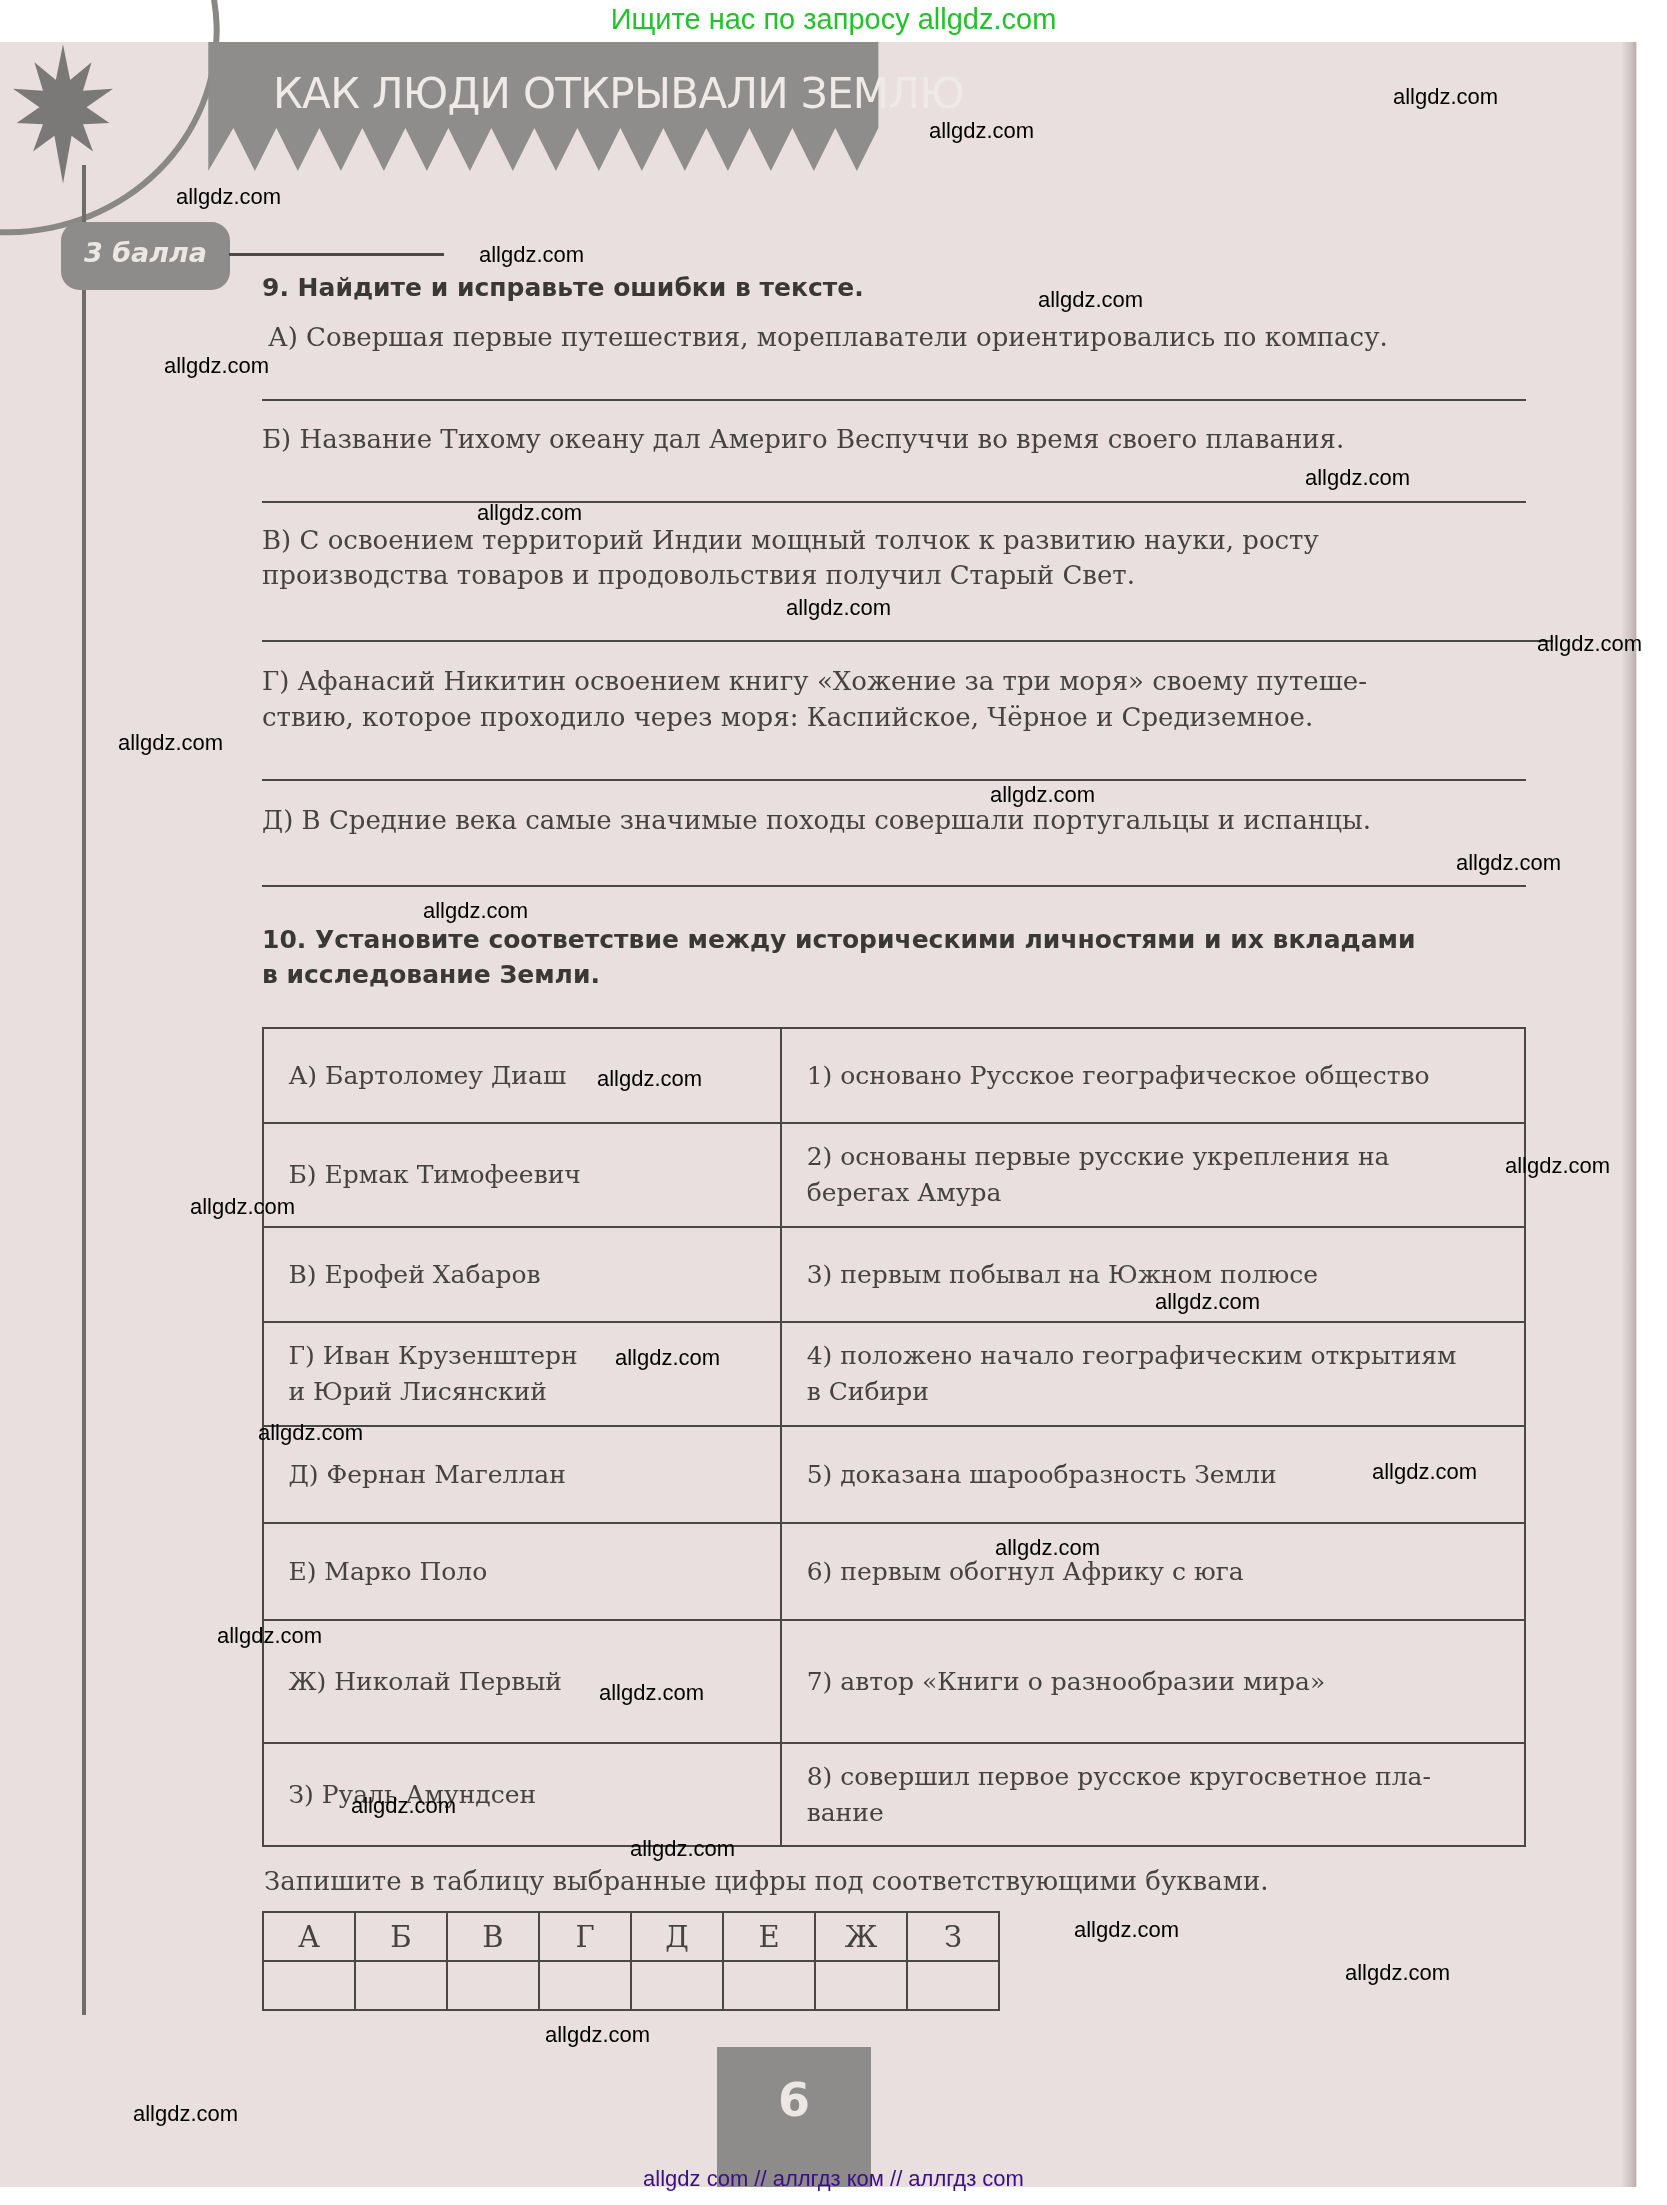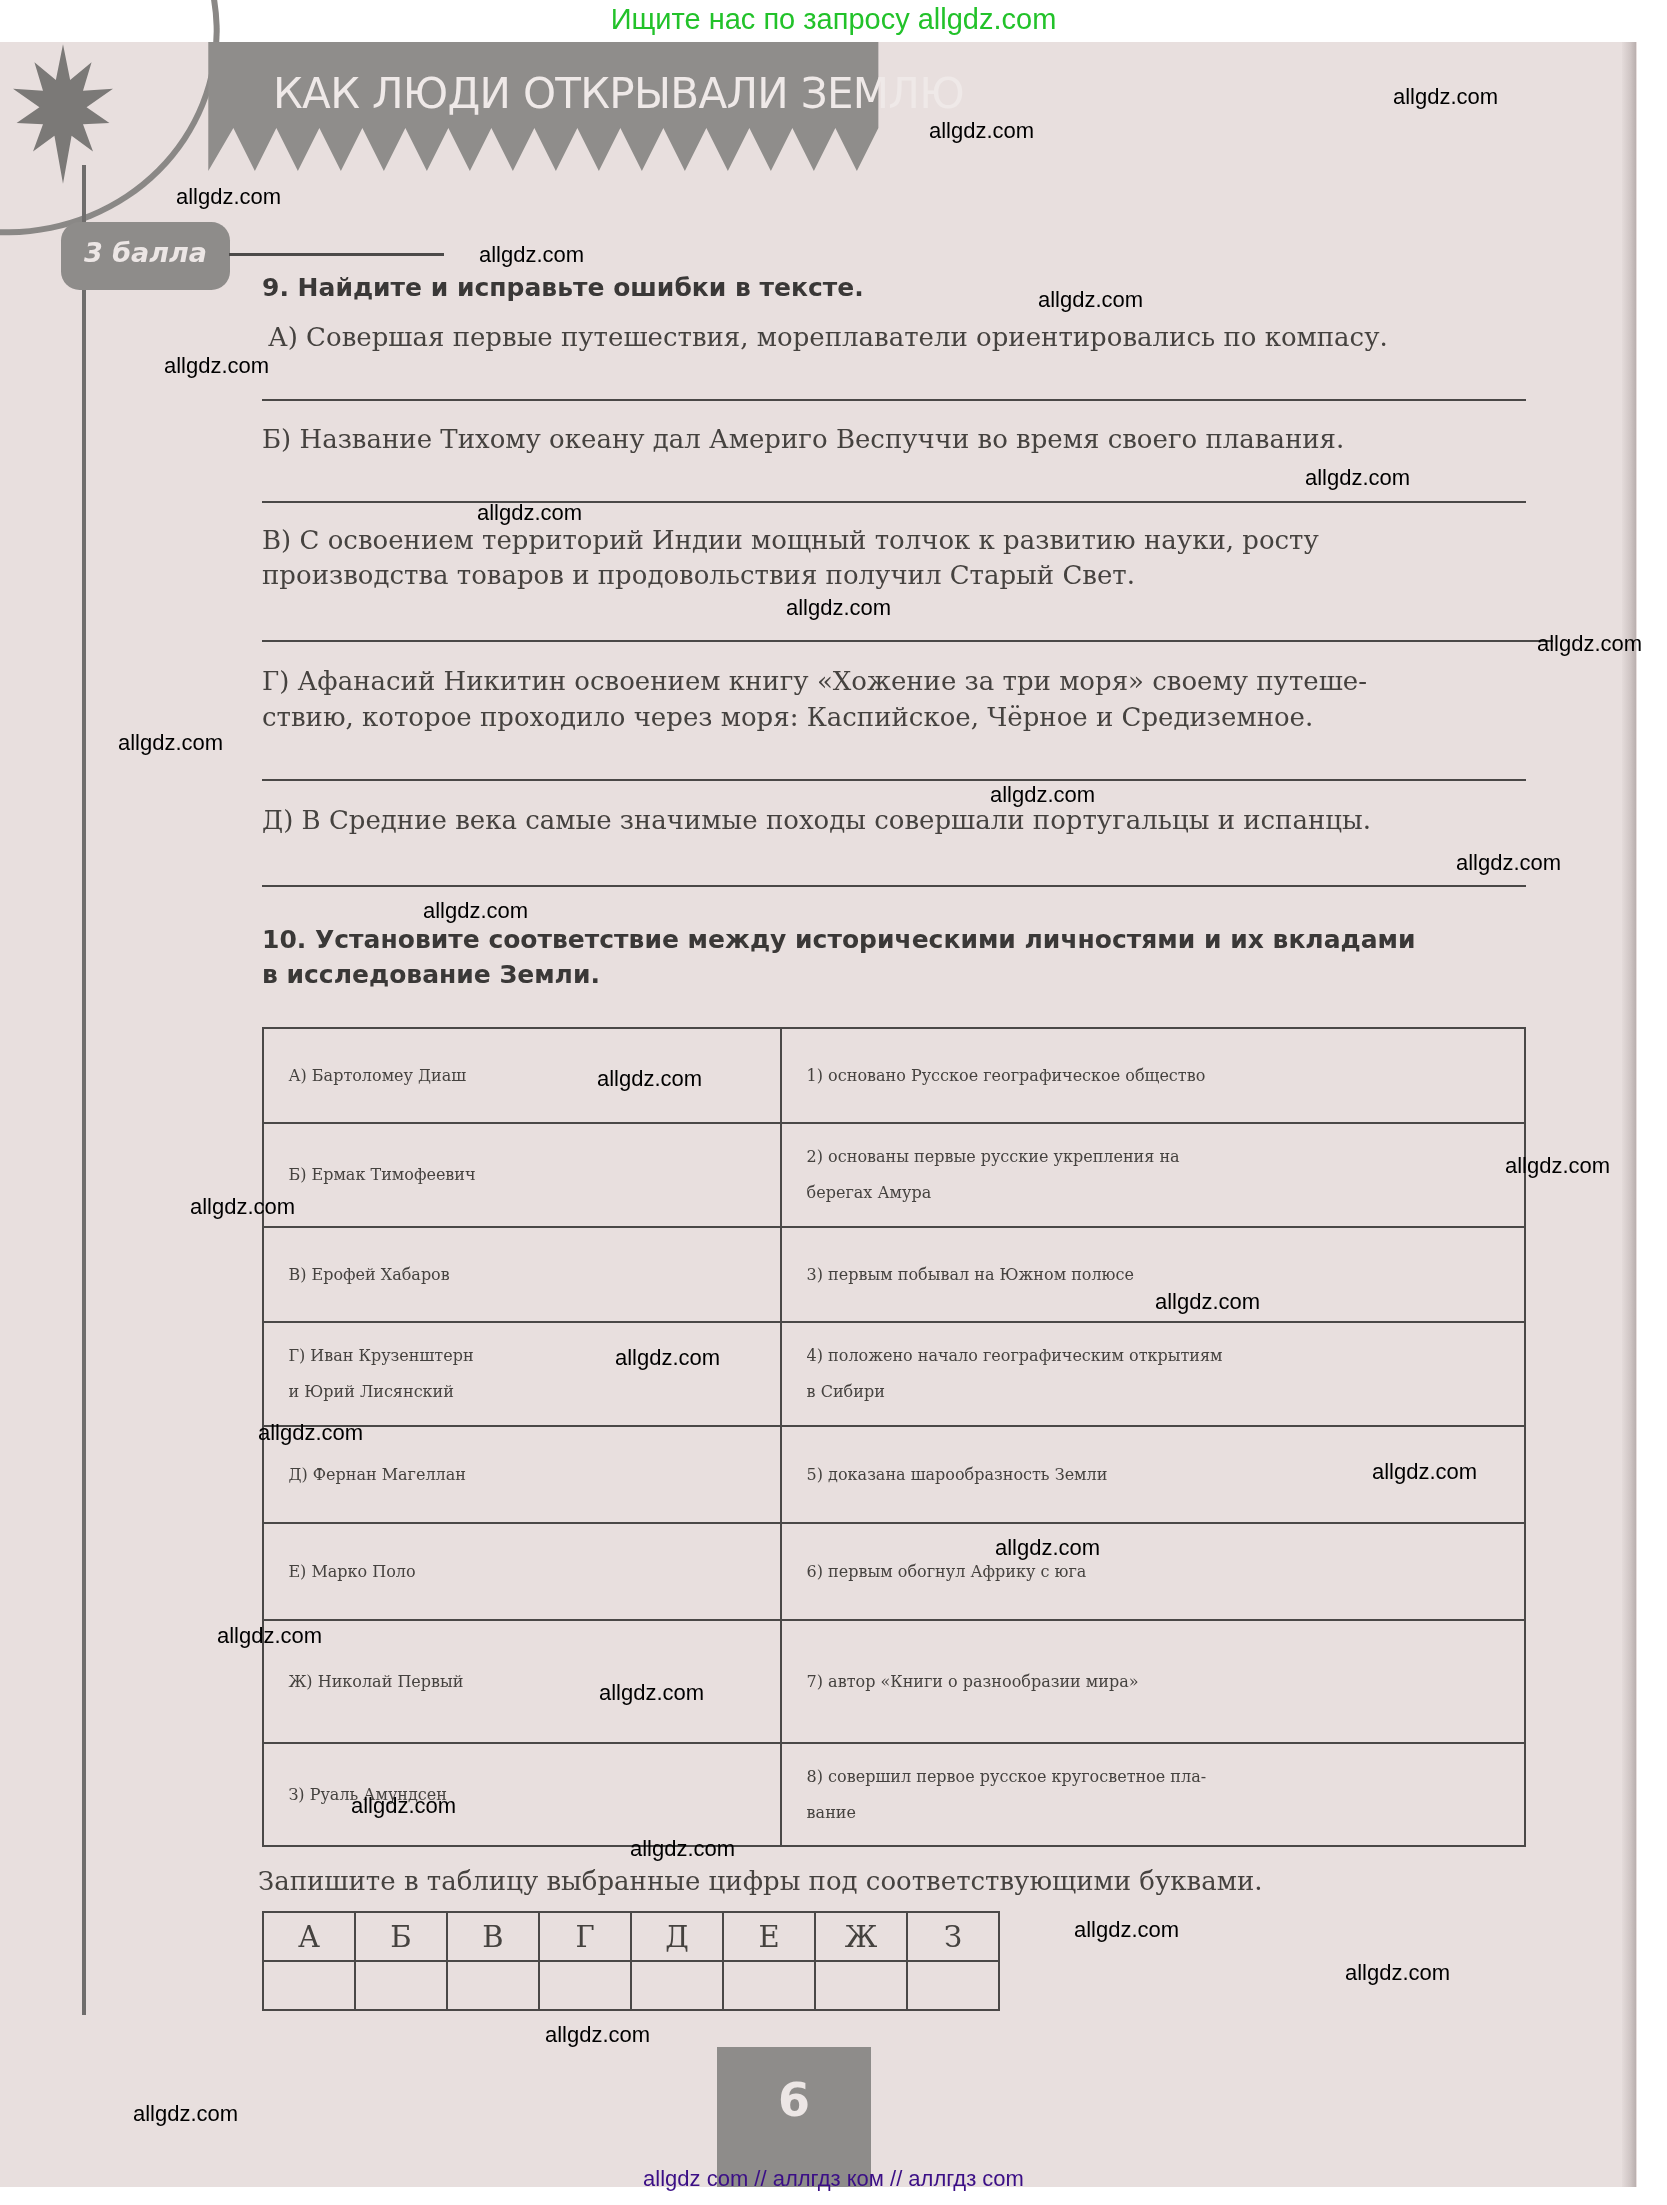--- a/index.html
+++ b/index.html
@@ -15,21 +15,21 @@
   #arc{left:-215px;top:-179px;width:423px;height:402px;border-radius:50%;border:6.5px solid #8a8886;border-left-color:transparent;border-top-color:transparent;transform:rotate(10deg);}
   #vline{left:82px;top:165px;width:3.6px;height:1850px;background:#6f6d6c;}
   #badge{left:61px;top:222px;width:169px;height:68px;background:#8e8c8a;border-radius:18.6px;}
   #badge-text{left:61px;top:237px;width:169px;text-align:center;font-family:"DejaVu Sans",sans-serif;font-weight:bold;font-style:italic;font-size:27px;color:#ece6e5;}
   #badge-rule{left:229px;top:253px;width:215px;height:2.9px;background:#4c4a49;}
   .q-head{font-family:"DejaVu Sans",sans-serif;font-weight:bold;color:#3a3837;font-size:25px;white-space:nowrap;}
   .body-text{font-size:26px;color:#45423f;line-height:36px;}
   .rule{height:2.2px;background:#4a4847;}
   .wm{font-family:"Liberation Sans",sans-serif;font-size:22px;color:#000;white-space:nowrap;}
   table.match{border-collapse:collapse;}
-  table.match td{border:2.2px solid #4a4847;font-size:16px;color:#45423f;vertical-align:middle;padding:0 24.4px;line-height:36px;}
+  table.match td{border:2.2px solid #4a4847;font-size:25px;color:#45423f;vertical-align:middle;padding:0 24.4px;line-height:36px;}
   table.ans{border-collapse:collapse;}
   table.ans td{border:2.2px solid #4a4847;text-align:center;font-size:29px;color:#45423f;width:90px;height:47px;padding:0;}
   #pagenum-box{left:717px;top:2047px;width:154px;height:140px;background:#8e8c8a;}
   #pagenum{left:717px;top:2073px;width:154px;text-align:center;font-family:"DejaVu Sans",sans-serif;font-weight:bold;font-size:46px;color:#ece6e5;}
   #bottombar{left:0;top:2187px;width:1667px;height:18px;background:#fff;}
   #bottombar-text{left:0;top:2166px;width:1667px;text-align:center;font-family:"Liberation Sans",sans-serif;font-size:22px;color:#3b0f86;}
 </style>
 </head>
 <body>
 
@@ -112,21 +112,21 @@
     <td><span>Ж) Николай Первый</span></td>
     <td><span>7) автор «Книги о разнообразии мира»</span></td>
   </tr>
   <tr style="height:103px">
     <td><span>З) Руаль Амундсен</span></td>
     <td><span>8) совершил первое русское кругосветное пла-</span><br><span>вание</span></td>
   </tr>
 </tbody>
   </table>
 
-<div class="abs body-text" style="left:258px;top:1863px;white-space:nowrap;text-align:right;">Запишите в таблицу выбранные цифры под соответствующими буквами.</div>
+<div class="abs body-text" style="left:264px;top:1863px;white-space:nowrap;text-align:right;">Запишите в таблицу выбранные цифры под соответствующими буквами.</div>
 
 <table class="ans abs" style="left:262px;top:1911px;">
   <tbody>
       <tr>
     <td>А</td>
     <td>Б</td>
     <td>В</td>
     <td>Г</td>
     <td>Д</td>
     <td>Е</td>

